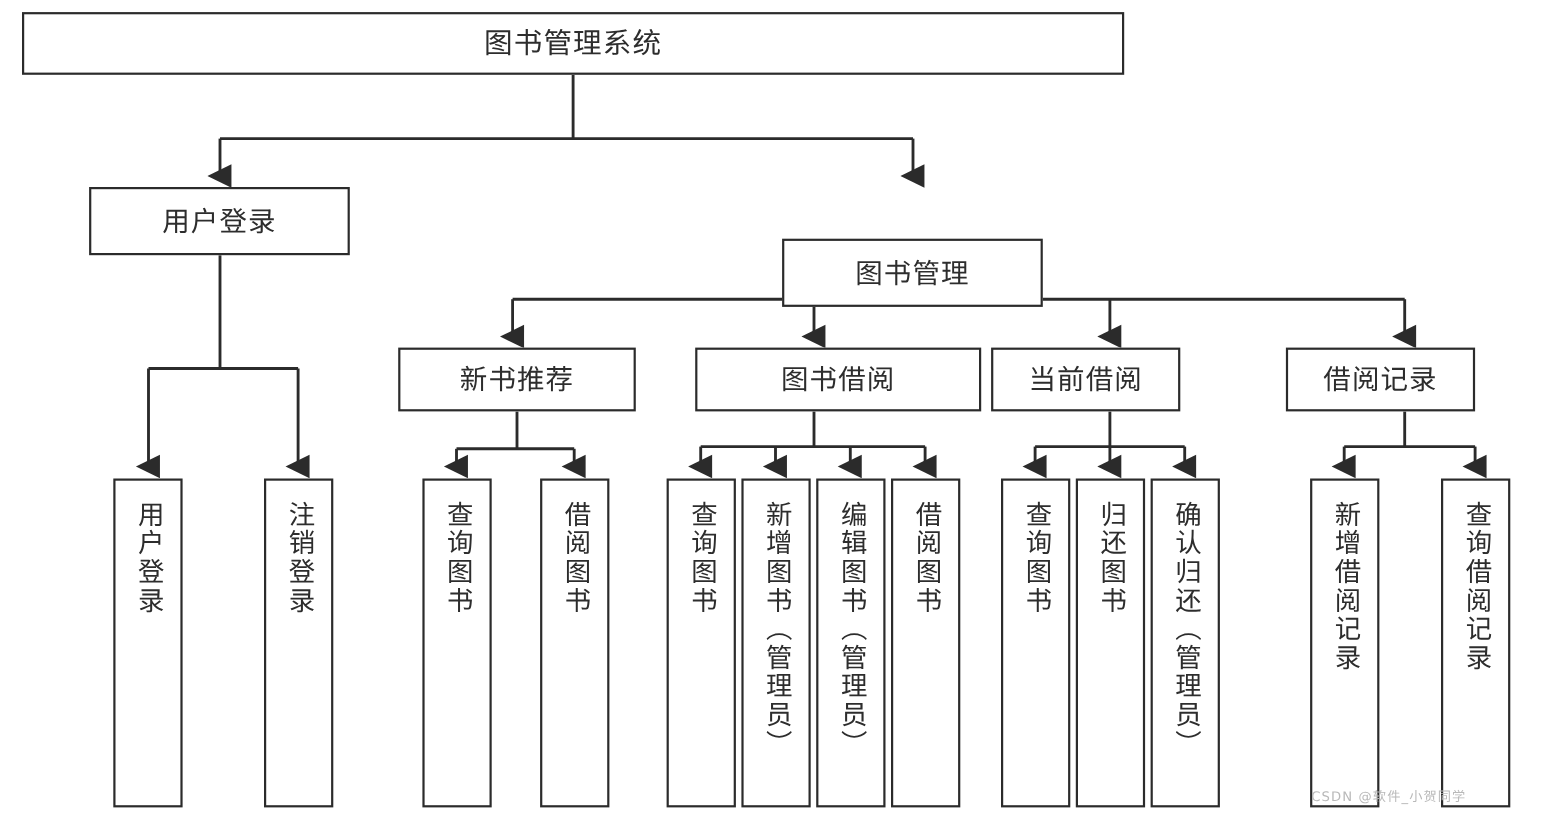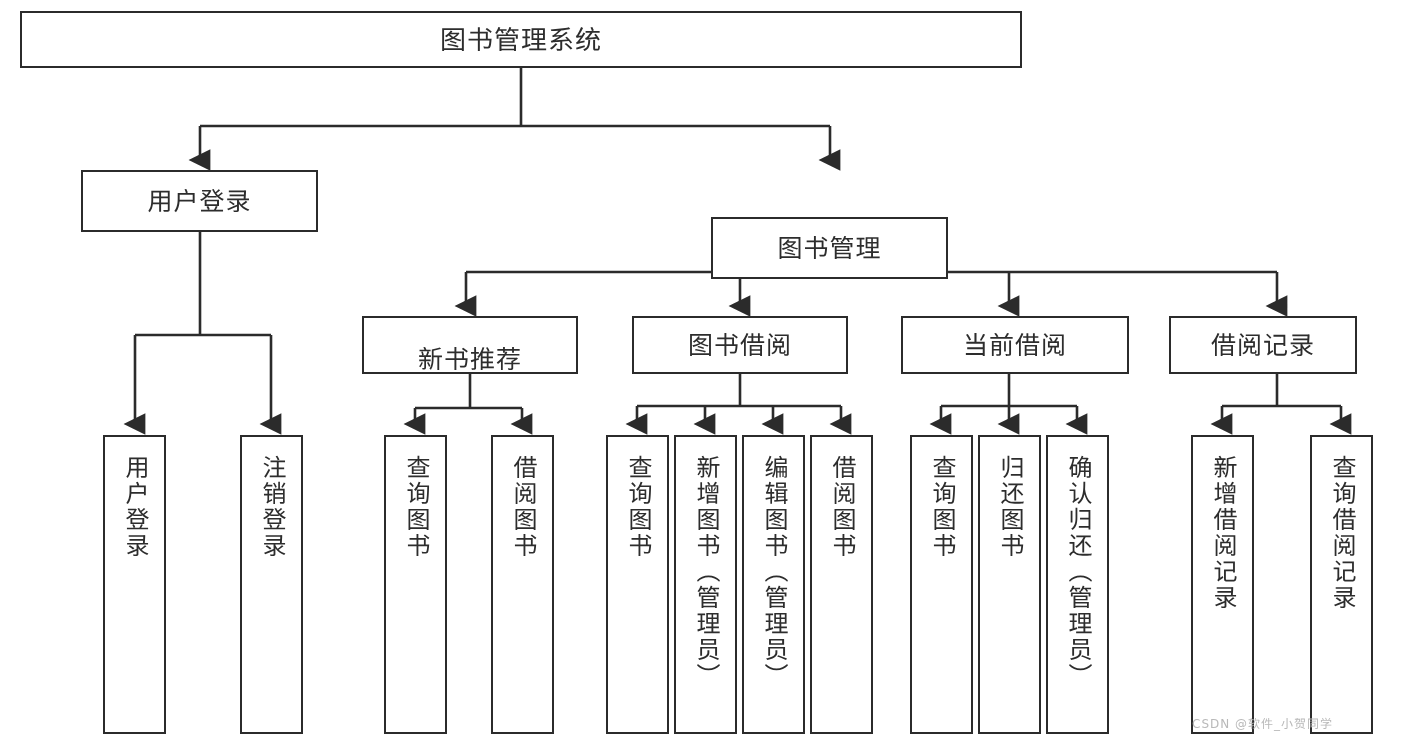--- a/index.html
+++ b/index.html
@@ -112,30 +112,30 @@
     <span>图书管理系统</span>
   </div>
 
   <div class="node h" style="left:81px;top:170px;width:237px;height:62px;">
     <span>用户登录</span>
   </div>
   <div class="node h" style="left:711px;top:170px;width:237px;height:62px;margin-top:47px;">
     <span>图书管理</span>
   </div>
 
-  <div class="node h" style="left:362px;top:316px;width:216px;height:58px;align-items:flex-end;">
+  <div class="node h" style="left:362px;top:316px;width:216px;height:58px;">
     <span>新书推荐</span>
   </div>
-  <div class="node h" style="left:632px;top:316px;width:216px;height:58px;">
+  <div class="node h" style="left:632px;top:316px;width:260px;height:58px;">
     <span>图书借阅</span>
   </div>
-  <div class="node h" style="left:901px;top:316px;width:228px;height:58px;align-items:center;">
+  <div class="node h" style="left:901px;top:316px;width:172px;height:58px;align-items:center;">
     <span>当前借阅</span>
   </div>
-  <div class="node h" style="left:1169px;top:316px;width:188px;height:58px;">
+  <div class="node h" style="left:1169px;top:316px;width:172px;height:58px;">
     <span>借阅记录</span>
   </div>
 
   <div class="node v" style="left:103px;top:435px;width:63px;height:299px;">
     <span class="vtext">用户登录</span>
   </div>
   <div class="node v" style="left:240px;top:435px;width:63px;height:299px;">
     <span class="vtext">注销登录</span>
   </div>
 

